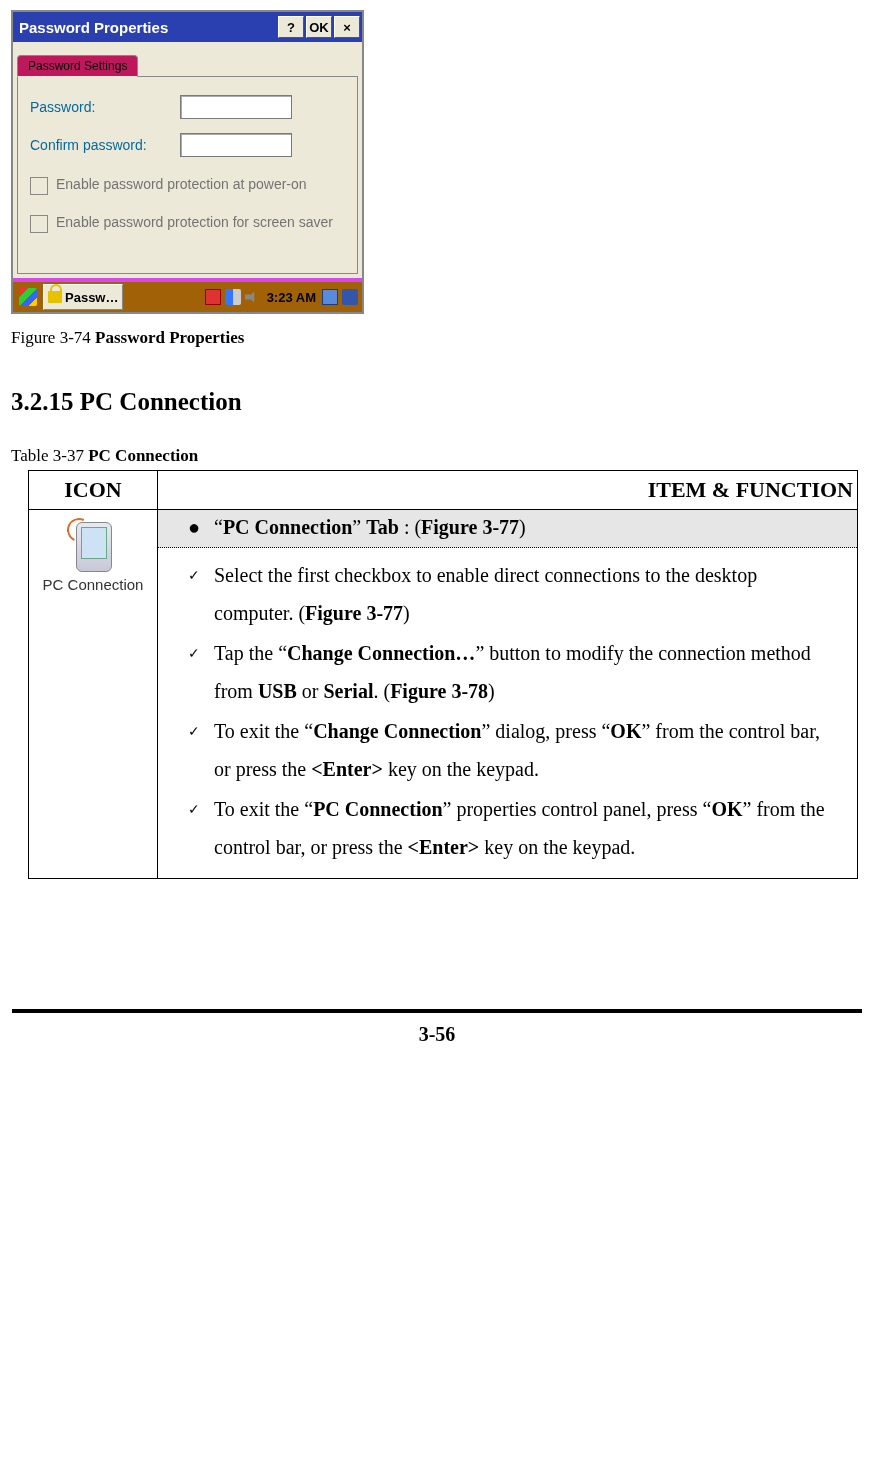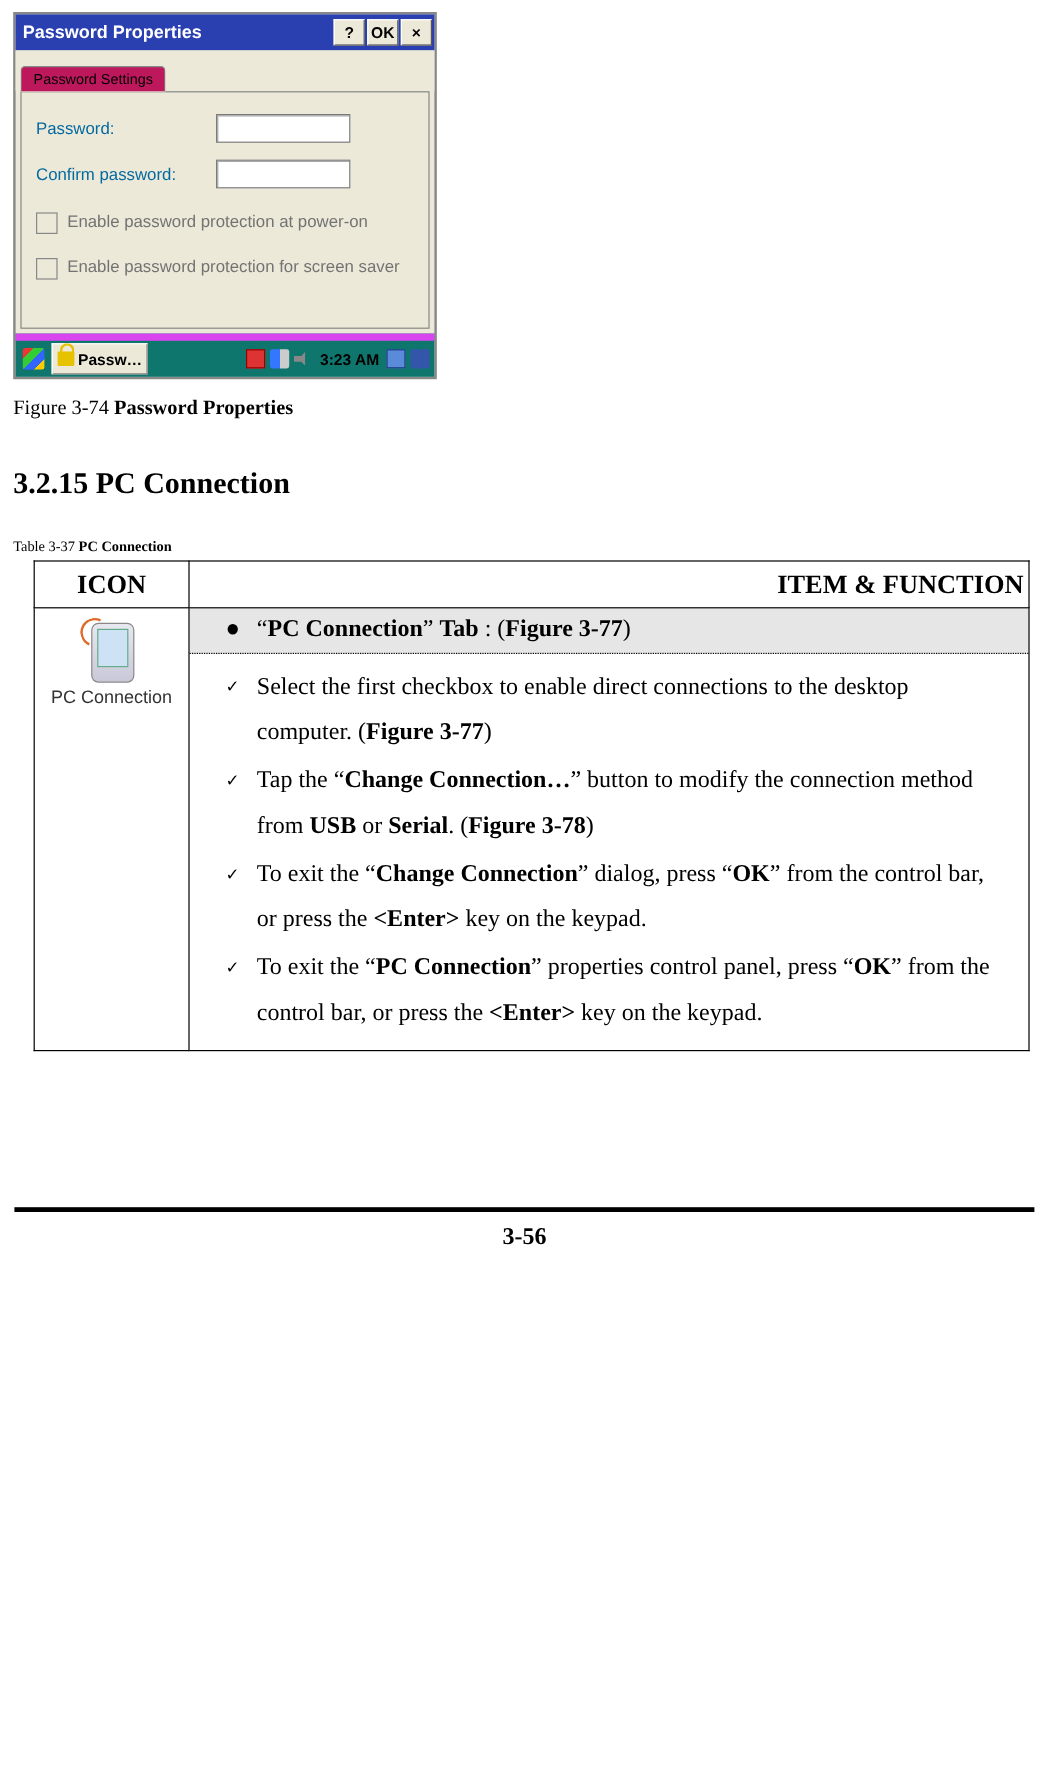--- a/index.html
+++ b/index.html
@@ -95,22 +95,22 @@
     background: #ece9d8;
     margin-right: 8px;
     flex: none;
     margin-top: 2px;
   }
   .cb-text { line-height: 1.3; }
   .taskbar {
     display: flex;
     align-items: center;
     height: 30px;
-    background: #0f766e;
-    border-top: 6px solid #d946ef;
+    background: #a16207;
+    border-top: 4px solid #d946ef;
     font-family: Tahoma, sans-serif;
     font-size: 13px;
     padding: 0 2px;
   }
   .tb-item {
     display: inline-flex;
     align-items: center;
     padding: 0 4px;
     height: 24px;
     margin-right: 2px;
@@ -162,21 +162,21 @@
     margin: 14px 0 40px 1px;
   }
   .caption .cap-b { font-weight: bold; }
 
   h2.section-heading {
     font-size: 25px;
     font-weight: bold;
     margin: 40px 0 30px 1px;
   }
   .table-caption {
-    font-size: 12px;
+    font-size: 17px;
     margin: 0 0 4px 1px;
   }
   .table-caption .cap-b { font-weight: bold; }
 
   table.func-table {
     border-collapse: collapse;
     width: 830px;
     margin-left: 18px;
     font-size: 20px;
   }

